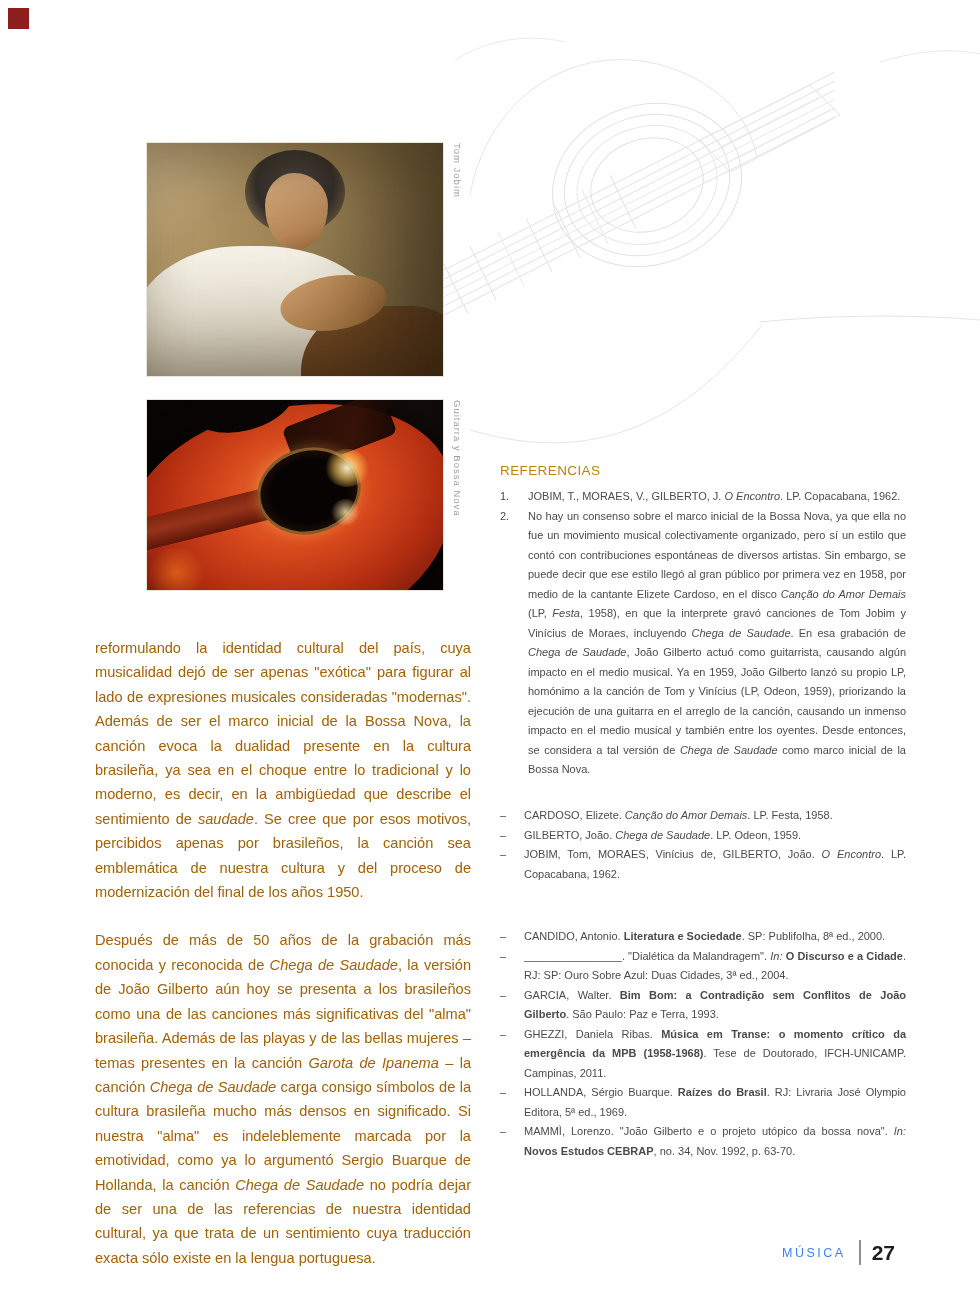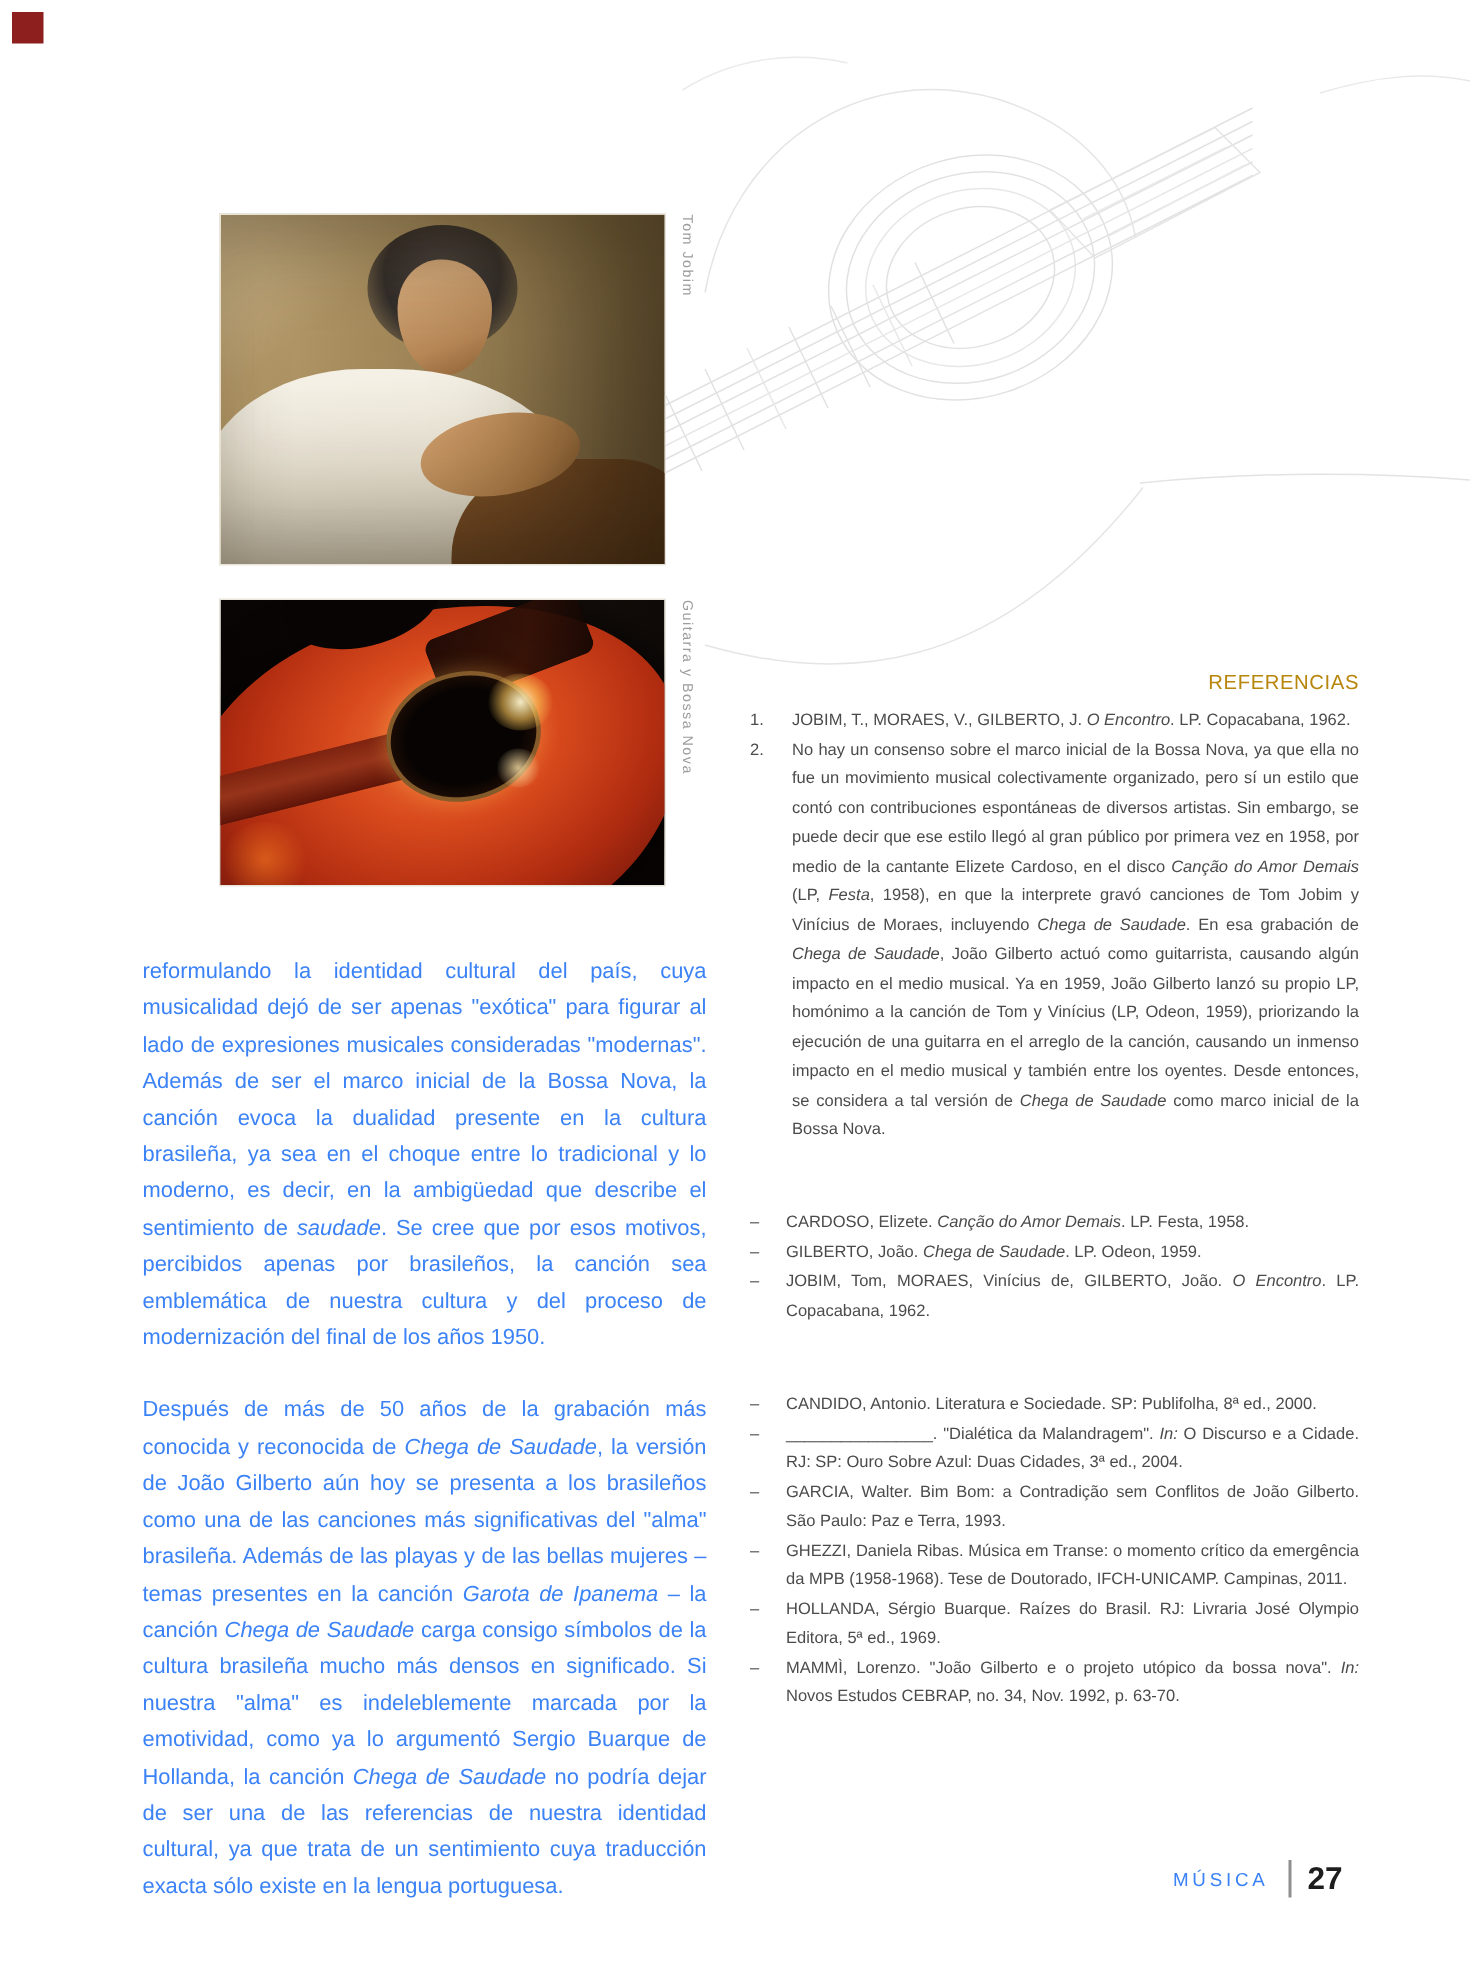--- a/index.html
+++ b/index.html
@@ -73,31 +73,31 @@
   
   .author{position:absolute;left:500px;top:308px;width:406px;text-align:right;font-style:italic;}
   .author-name{font-size:12px;color:#6f6f6f;letter-spacing:.4px;margin-bottom:7px;}
   .author-bio{font-size:11px;line-height:16.5px;color:#7c7c7c;}
 
   
   .refs{position:absolute;left:500px;width:406px;}
   #refs-main{top:447px;}
   #refs-disco{top:806px;}
   #refs-biblio{top:927px;}
-  .sec-title{color:#b8860b;font-size:13.5px;letter-spacing:.4px;margin:0 0 9px 0;font-weight:normal;text-align:right;}
+  .sec-title{color:#b8860b;font-size:13.5px;letter-spacing:.4px;margin:16px 0 9px 0;font-weight:normal;}
   .ref-row{display:flex;font-size:11px;line-height:19.5px;color:#4b4b4b;}
   .ref-row .mk{flex:0 0 28px;}
   .ref-row .mk.dash{flex:0 0 24px;}
   .ref-row .txt{flex:1;text-align:justify;}
   .it{font-style:italic;}
-  .bd{font-weight:normal;}
+  .bd{font-weight:bold;}
 
   
   .left-col{position:absolute;left:95px;top:636px;width:376px;
-    font-size:14.6px;line-height:24.4px;color:#3b82f6;text-align:justify;}
+    font-size:14.6px;line-height:24.4px;color:#a16207;text-align:justify;}
   .left-col p + p{margin-top:24px;}
 
   
   .footer{position:absolute;left:782px;top:1240px;display:flex;align-items:center;}
   .footer-section{color:#3b82f6;font-size:12.5px;letter-spacing:2.5px;}
   .footer-bar{width:2px;height:25px;background:#8f8f8f;margin:0 11px 0 13px;}
   .footer-page{color:#1e1e1e;font-size:21px;font-weight:bold;}
 </style>
 </head>
 <body>

